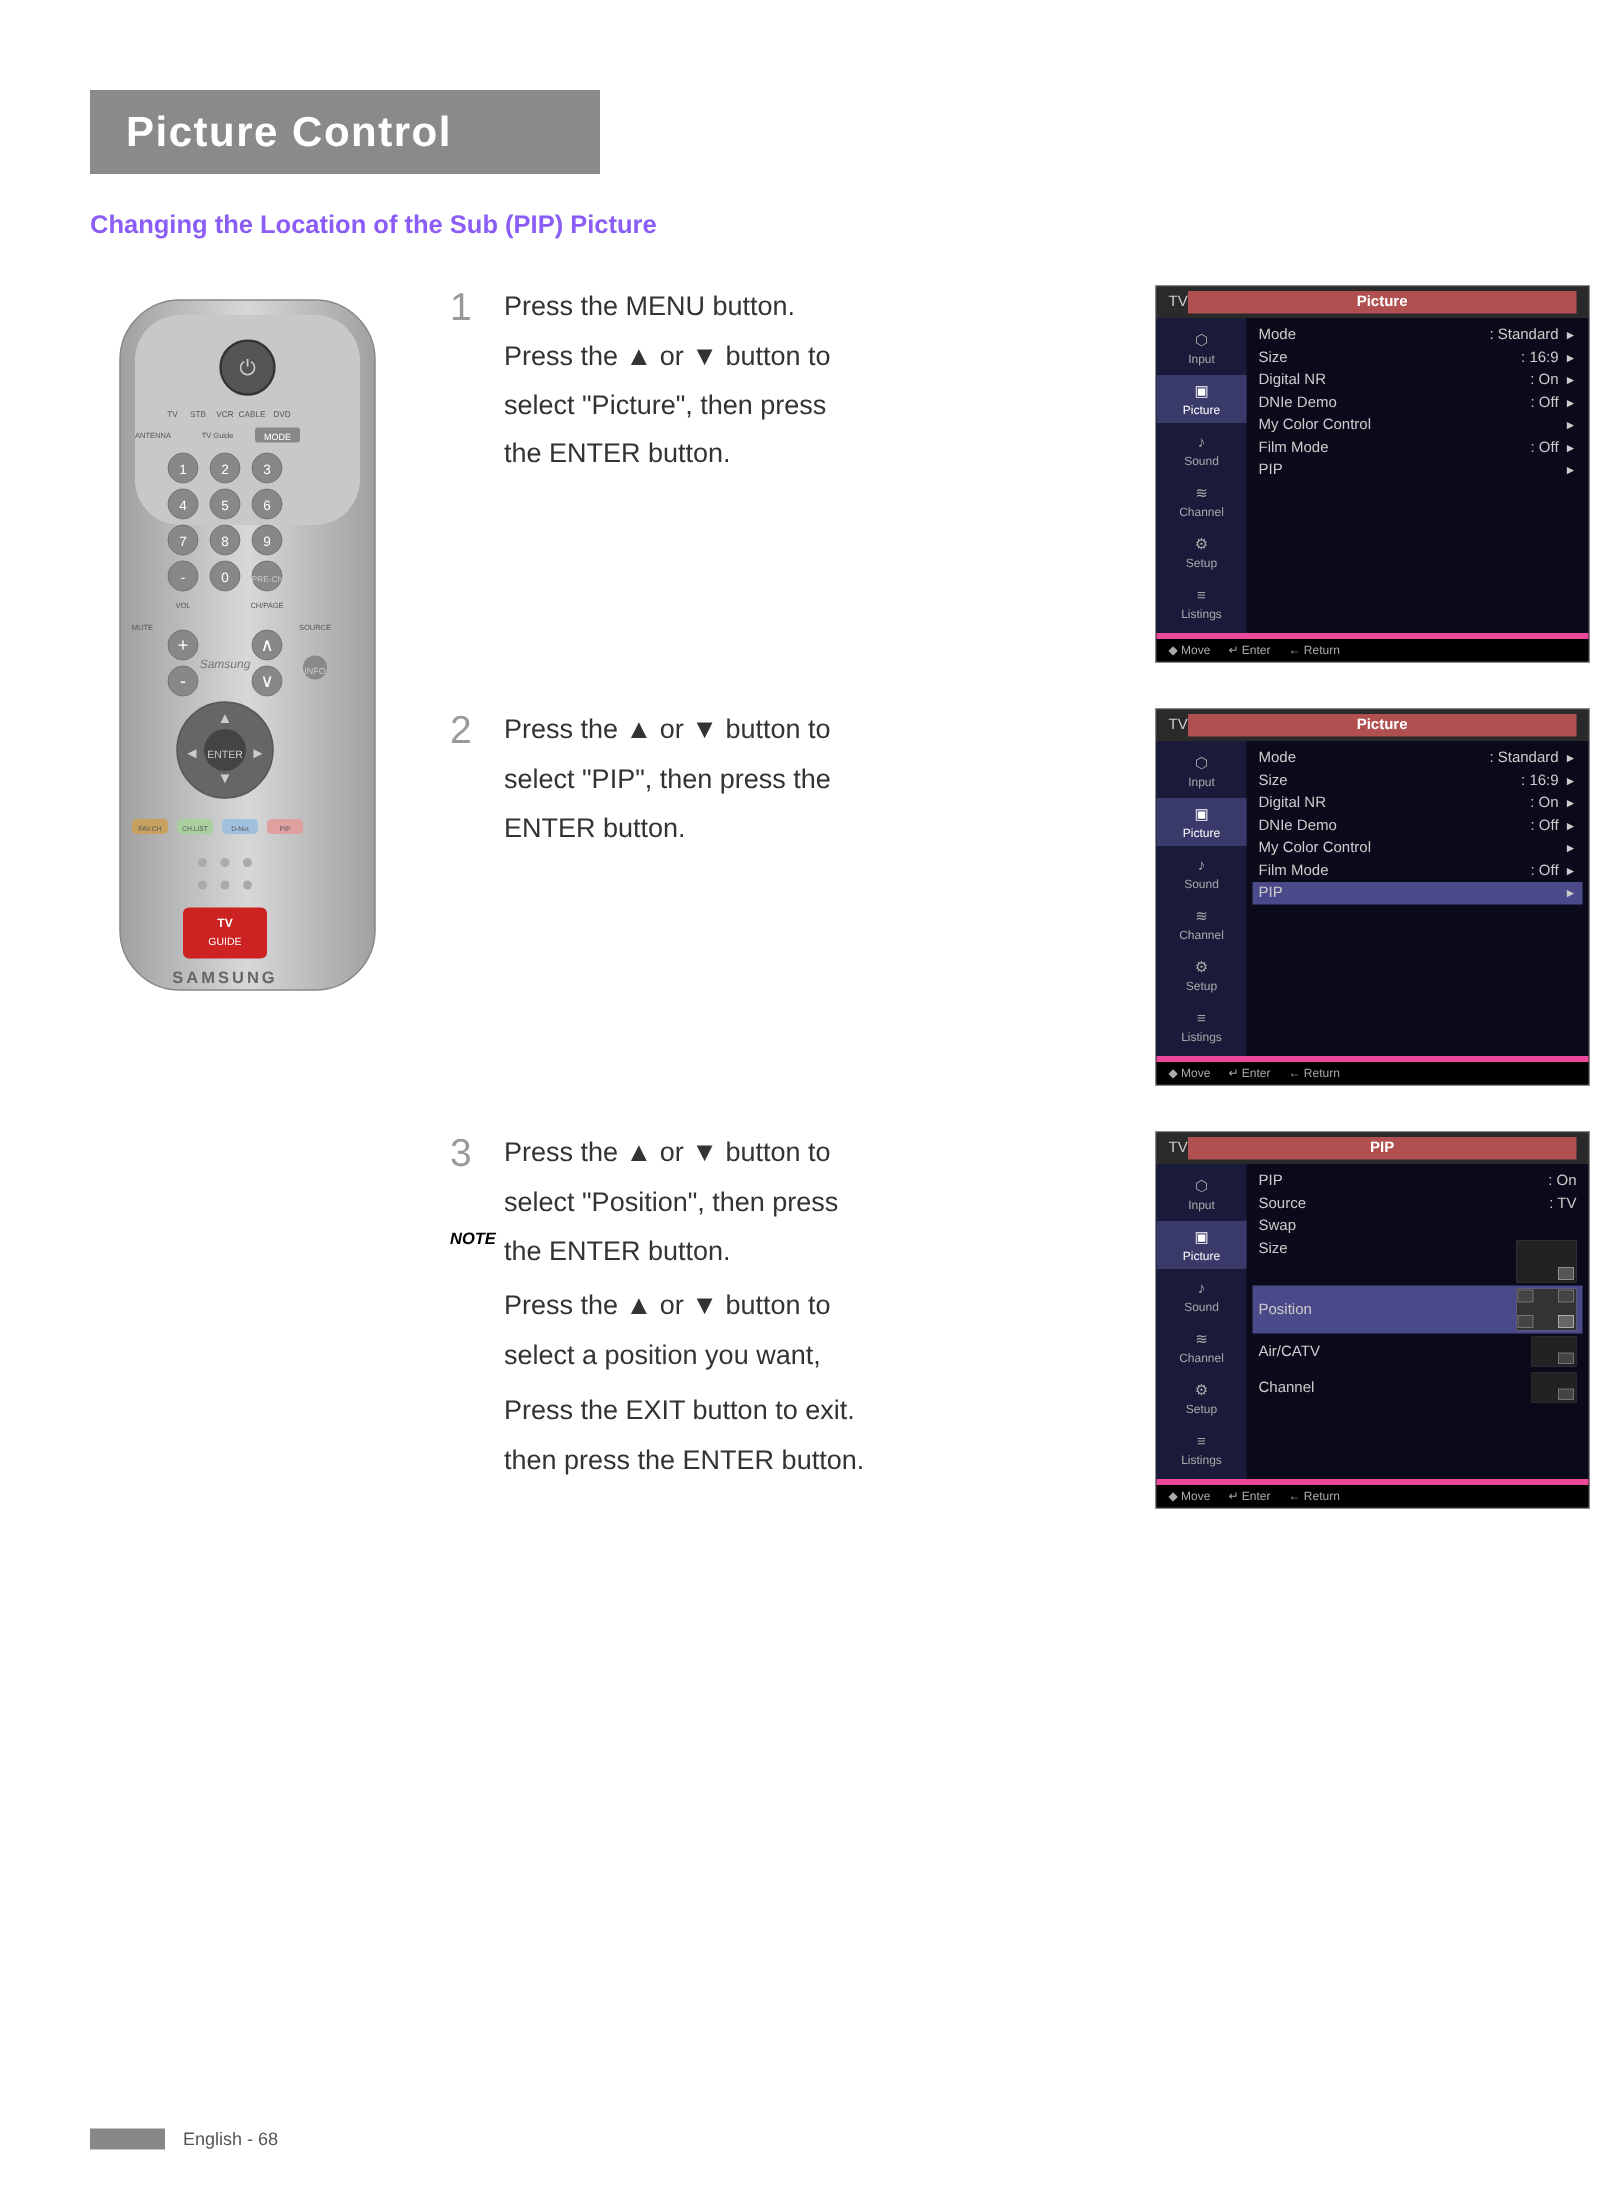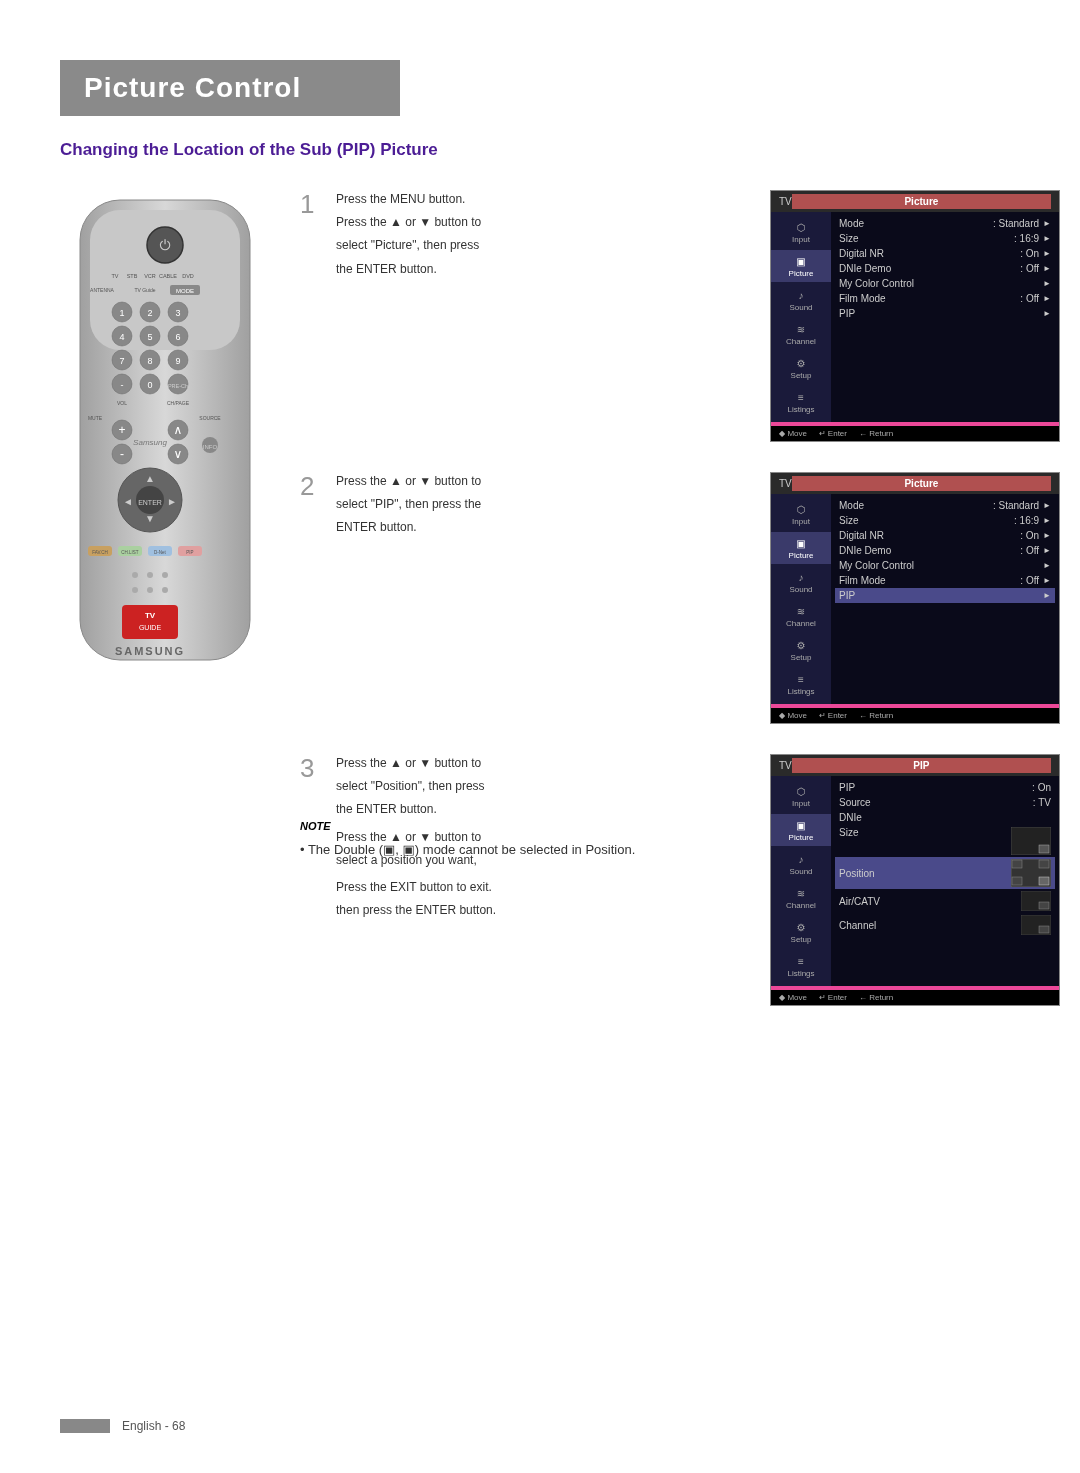--- a/index.html
+++ b/index.html
@@ -28,21 +28,21 @@
       text-align: center;
     }
 
     
     .section-heading {
       position: absolute;
       top: 140px;
       left: 60px;
       font-size: 17px;
       font-weight: bold;
-      color: #4c1d95;
+      color: #8b5cf6;
     }
 
     
     .remote-area {
       position: absolute;
       top: 190px;
       left: 60px;
       width: 220px;
       height: 520px;
     }
@@ -67,21 +67,21 @@
       font-weight: normal;
       min-width: 24px;
       line-height: 1.1;
     }
 
     .step-content {
       flex: 1;
     }
 
     .step-text {
-      font-size: 12px;
+      font-size: 18px;
       color: #333;
       line-height: 1.6;
     }
 
     .step-text p {
       margin-bottom: 4px;
     }
 
     
     .tv-menu {
@@ -618,21 +618,21 @@
         <div class="tv-menu-main">
           <div class="tv-menu-row">
             <span class="row-label">PIP</span>
             <span class="row-value">: On</span>
           </div>
           <div class="tv-menu-row">
             <span class="row-label">Source</span>
             <span class="row-value">: TV</span>
           </div>
           <div class="tv-menu-row">
-            <span class="row-label">DNIe</span>
+            <span class="row-label">Swap</span>
             <span class="row-value"></span>
           </div>
           <div class="tv-menu-row" style="align-items:flex-start;">
             <span class="row-label">Size</span>
             <span class="row-value">
 
               <svg width="40" height="28" viewBox="0 0 40 28">
                 <rect x="0" y="0" width="40" height="28" fill="#222" stroke="#666" stroke-width="0.5"></rect>
                 <rect x="28" y="18" width="10" height="8" fill="#555" stroke="#aaa" stroke-width="0.5"></rect>
               </svg>
@@ -676,19 +676,18 @@
         <span>↵ Enter</span>
         <span>← Return</span>
       </div>
     </div>
   </div>
 
 </div>
 
 <div class="note-section">
   <div class="note-title">NOTE</div>
-  <div class="note-text">• The Double (▣, ▣) mode cannot be selected in Position.</div>
 </div>
 
 <div class="page-footer">
   <div class="footer-bar"></div>
   <span class="footer-text">English - 68</span>
 </div>
 
 </body></html>

